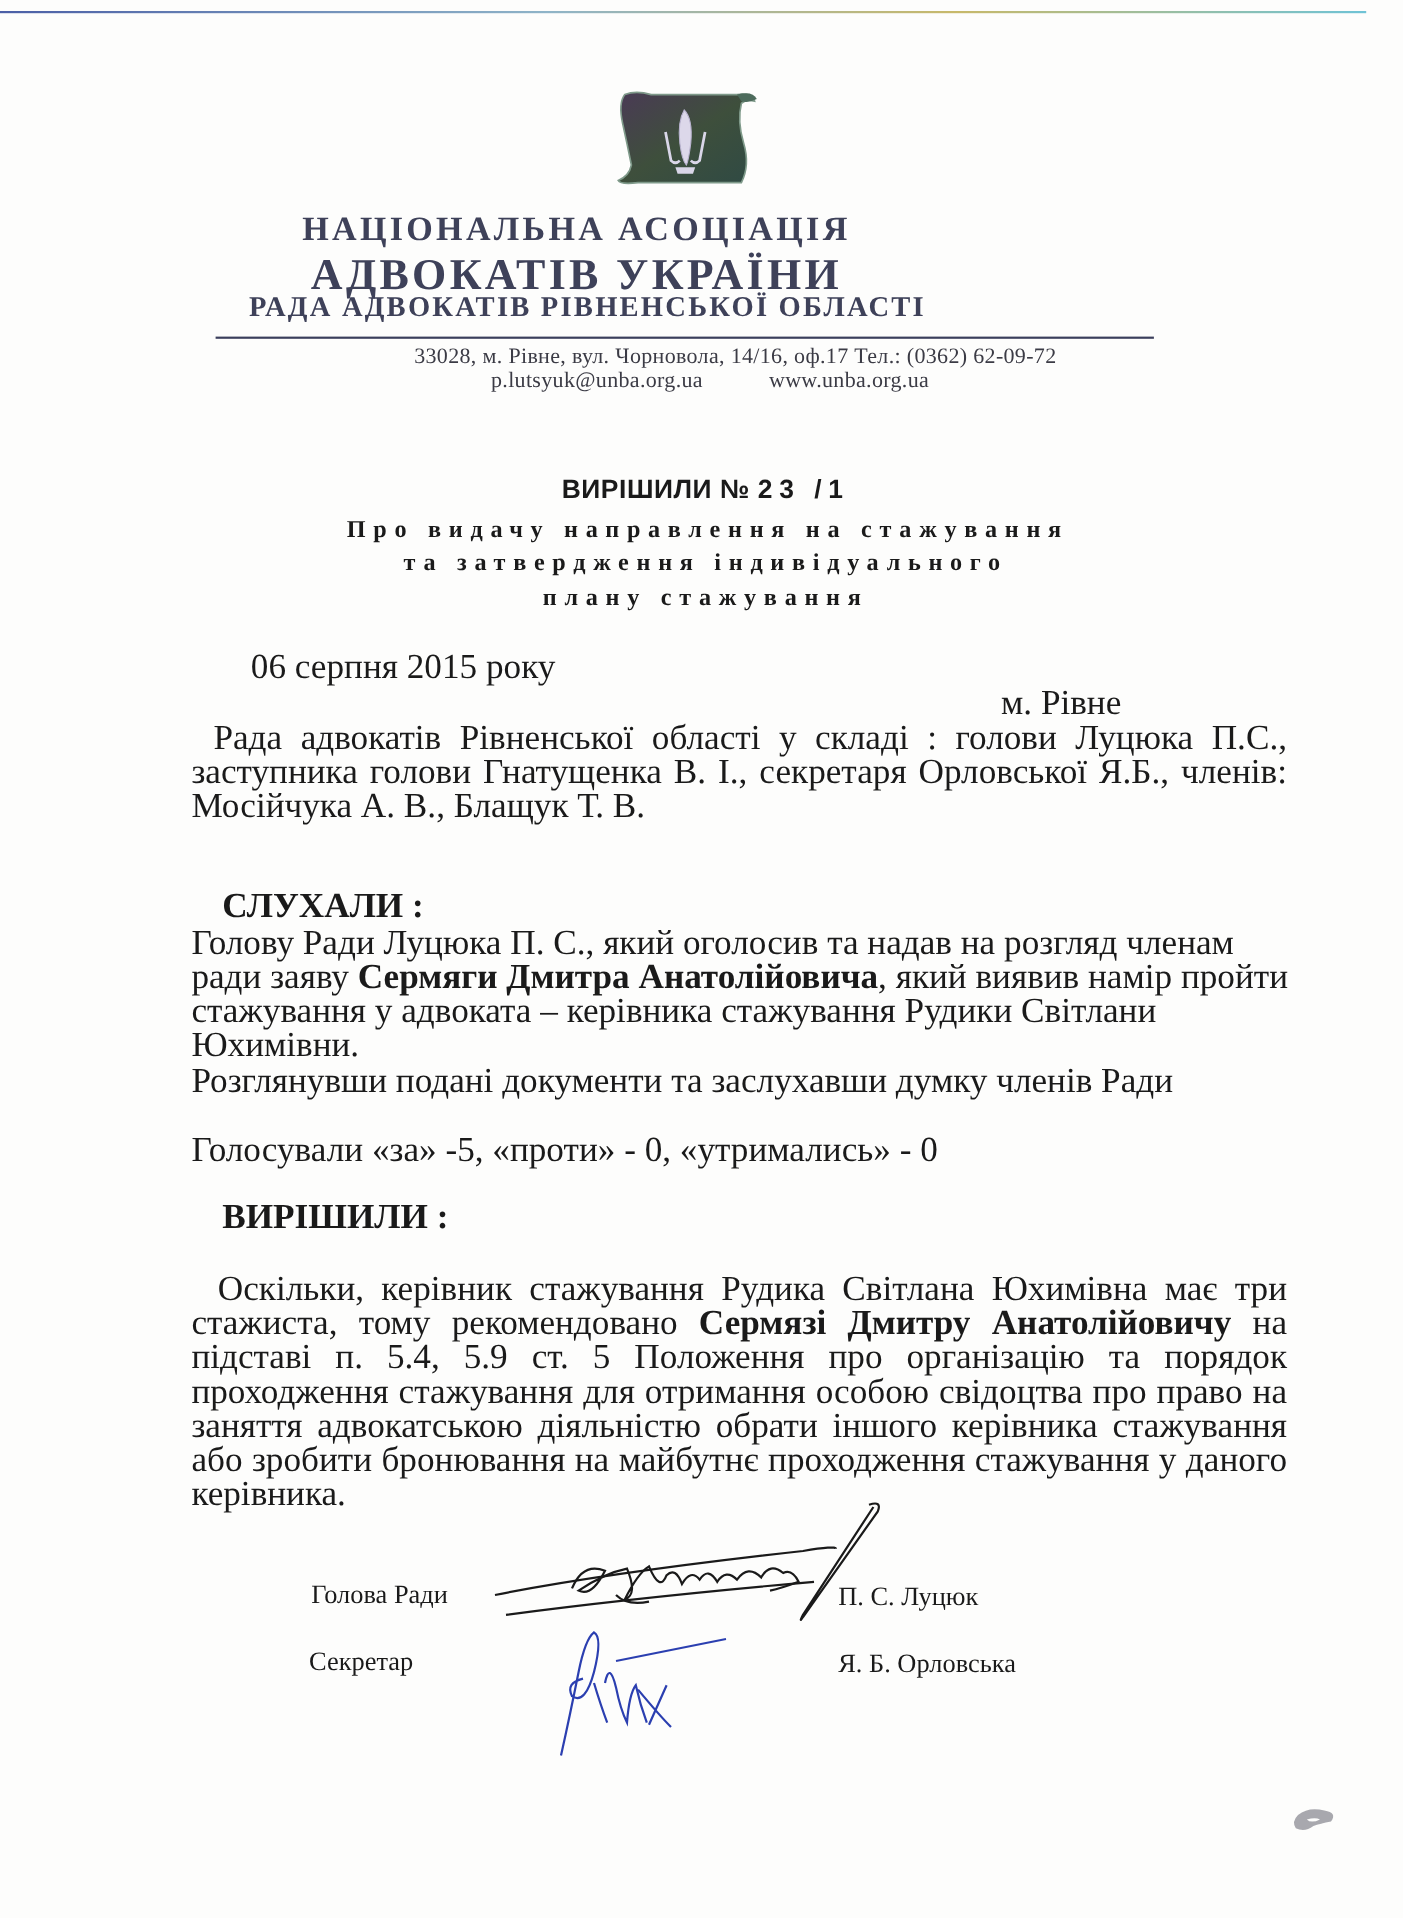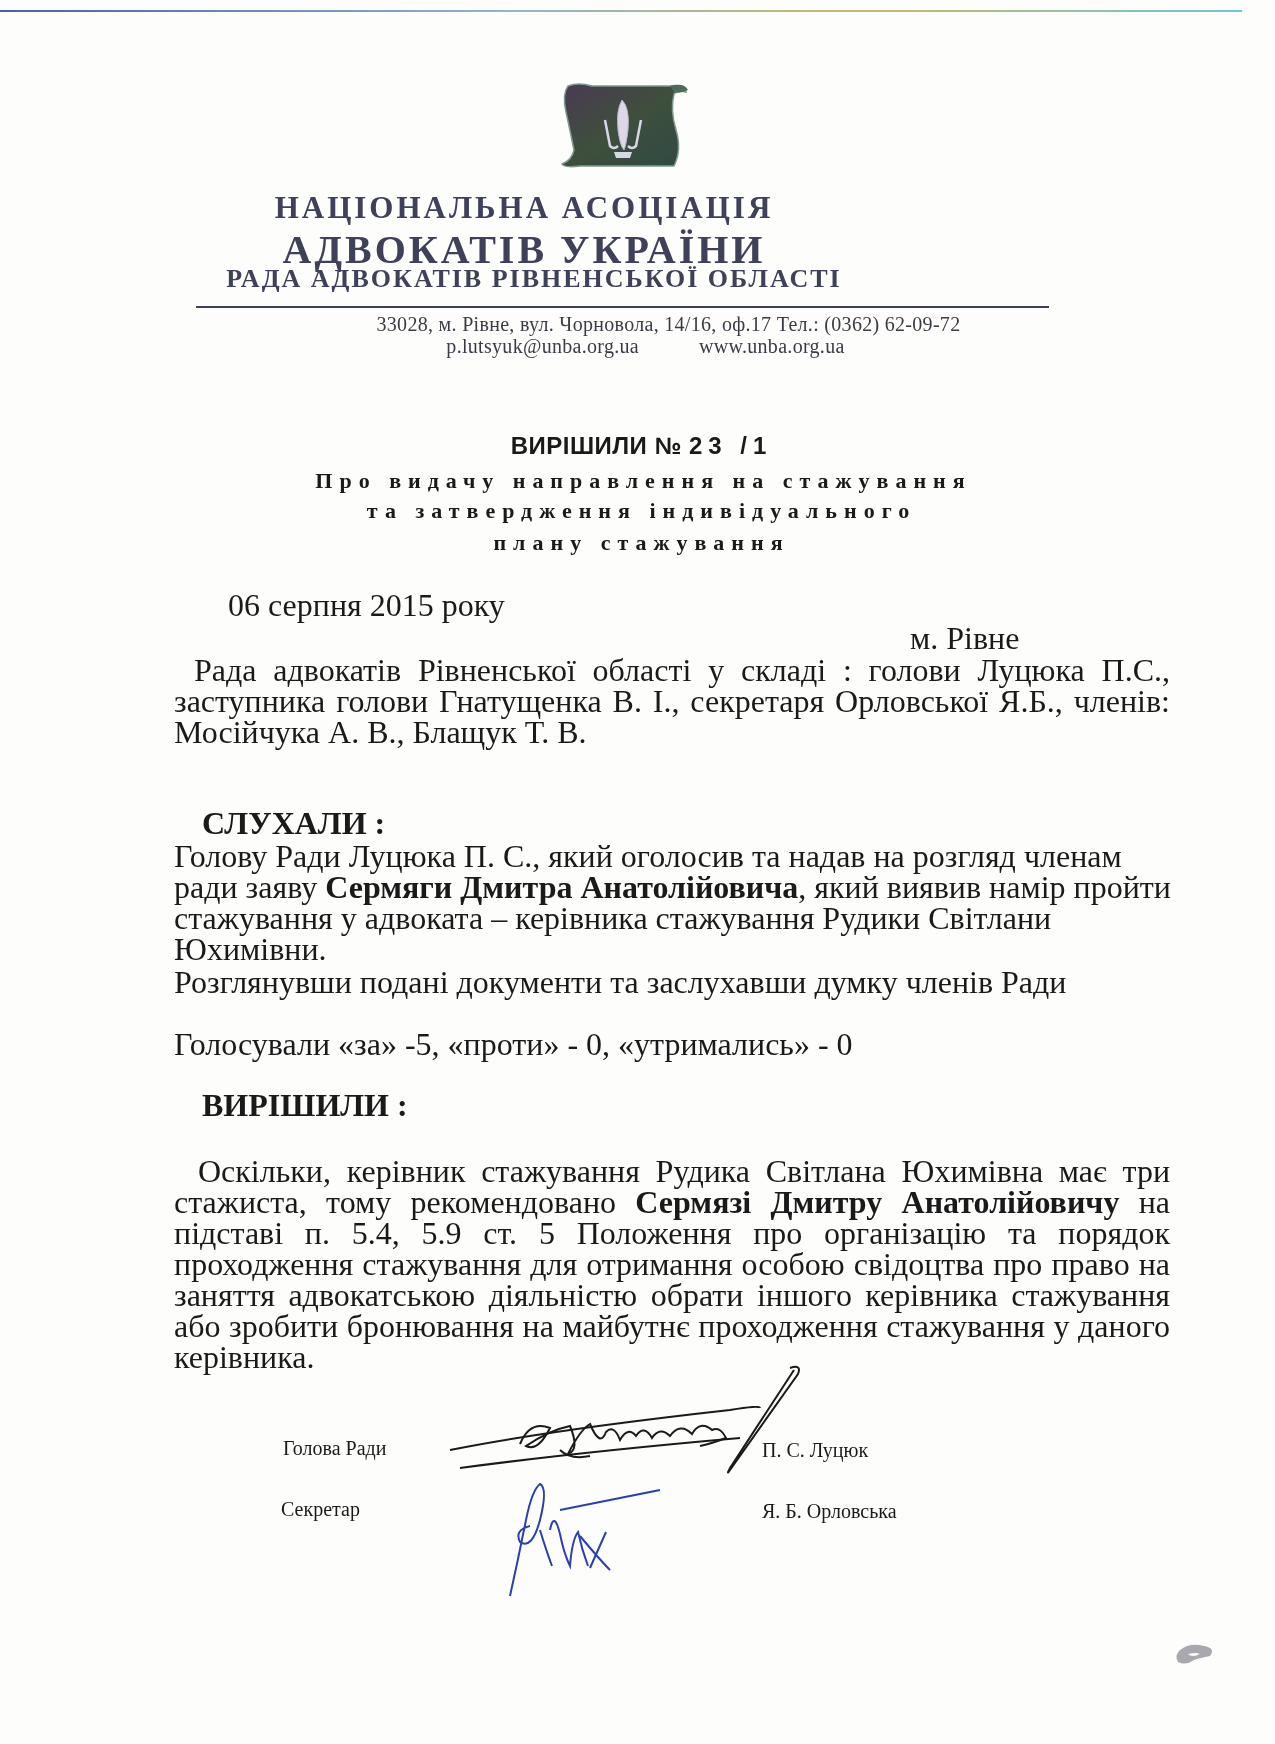--- a/index.html
+++ b/index.html
@@ -62,21 +62,21 @@
     .p1 { top: 655px; text-indent: 20px; }
     .heading { font-weight: bold; margin-left: 28px; }
     .h-heard { left: 174px; top: 808px; }
     .heard-text { left: 174px; top: 841px; width: 1000px; }
     .considered { left: 174px; top: 967px; text-align: center; }
     .voted { left: 174px; top: 1029px; }
     .h-decided { left: 174px; top: 1090px; text-align: center; }
     .p2 { top: 1156px; text-indent: 24px; }
     b { font-weight: bold; }
 
-    .sig-label { position: absolute; font-size: 20px; }
+    .sig-label { position: absolute; font-size: 24px; }
     .sl-head { left: 283px; top: 1437px; }
     .sl-sec { left: 281px; top: 1498px; }
     .sl-name1 { left: 762px; top: 1439px; }
     .sl-name2 { left: 762px; top: 1500px; }
     .signature { position: absolute; }
     .sig1 { left: 430px; top: 1360px; width: 390px; height: 120px; }
     .sig2 { left: 470px; top: 1470px; width: 200px; height: 130px; }
     .smudge { position: absolute; left: 1170px; top: 1640px; width: 50px; height: 30px; }
   </style>
 </head>

